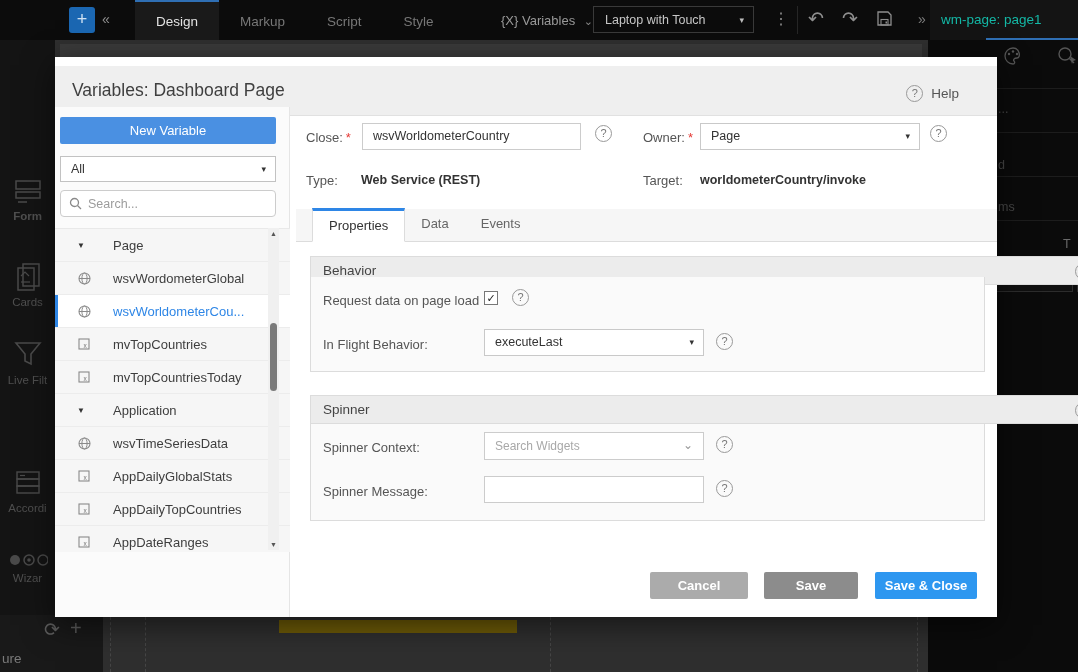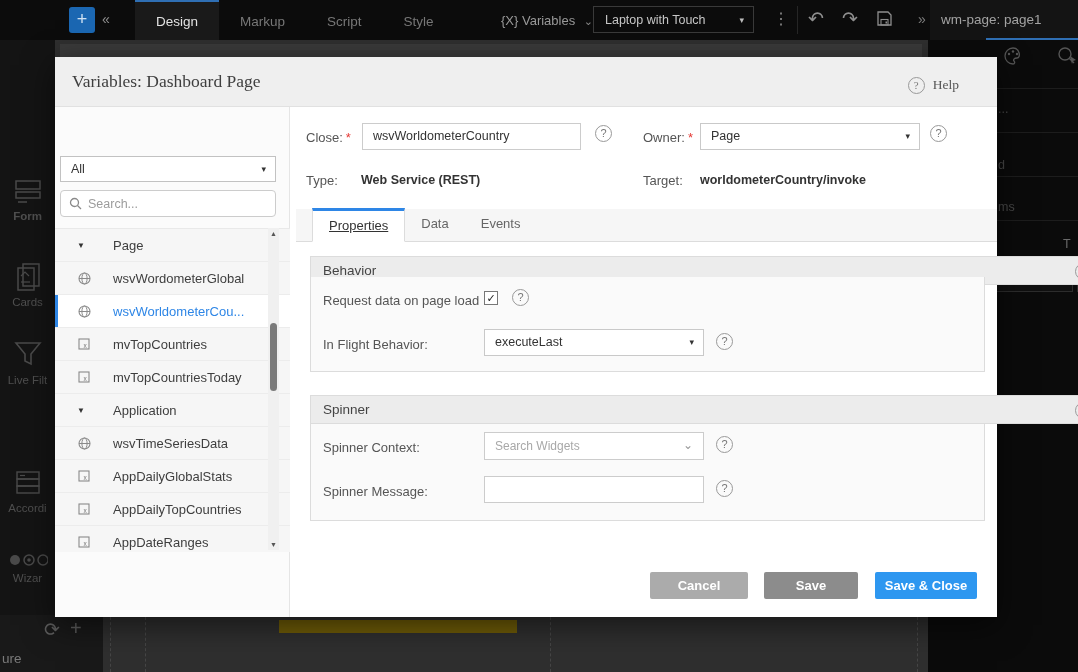--- a/index.html
+++ b/index.html
@@ -18,21 +18,21 @@
   .vars-toggle .chev { font-size:11px; color:#8a8a8a; margin-left:5px; }
   .device-select { position:absolute; left:593px; top:6px; width:161px; height:27px; border:1px solid #3a3a3a;
                    color:#c7c7c7; font-size:12.5px; line-height:26px; padding-left:11px; cursor:pointer; }
   .device-select .arr { position:absolute; right:9px; top:0; font-size:9px; color:#bdbdbd; }
   .kebab-btn { position:absolute; left:773px; top:9px; color:#8a8a8a; font-size:16px; cursor:pointer; }
   .tb-sep { position:absolute; left:797px; top:6px; width:1px; height:28px; background:#262626; }
   .undo-btn, .redo-btn { position:absolute; top:7px; color:#8f8f8f; font-size:19px; cursor:pointer; }
   .undo-btn { left:808px; } .redo-btn { left:842px; }
   .save-icon-btn { position:absolute; left:876px; top:10px; cursor:pointer; }
   .expand-btn { position:absolute; left:918px; top:11px; color:#7d7d7d; font-size:14px; cursor:pointer; }
-  .page-tab { position:absolute; left:930px; top:0; width:148px; height:40px; background:#141414; color:#a3a3a3;
+  .page-tab { position:absolute; left:930px; top:0; width:148px; height:40px; background:#141414; color:#14b8a6;
               font-size:13.5px; line-height:40px; padding-left:11px; cursor:pointer; }
   .page-tab-underline { position:absolute; left:986px; top:38px; width:92px; height:2px; background:var(--tab-indicator-blue,#2f6fb4); }
 
   
   .widget-strip { position:absolute; left:0; top:40px; width:55px; height:575px; background:#141414; overflow:hidden; }
   .w-item { position:absolute; left:0; width:55px; text-align:center; }
   .w-item svg { display:block; margin:0 auto 4px auto; }
   .w-label { font-size:11.5px; color:#4f4f4f; white-space:nowrap; overflow:hidden; display:block; }
   .bottom-left-panel { position:absolute; left:0; top:615px; width:103px; height:57px; background:#191919; }
   .refresh-glyph { position:absolute; left:44px; top:3px; color:#5d5d5d; font-size:19px; cursor:pointer; }
@@ -43,21 +43,21 @@
   .guide { position:absolute; top:577px; height:55px; width:0; border-left:1px dashed #5a5a5a; opacity:.55; }
   .warn-bar { position:absolute; left:224px; top:580px; width:238px; height:13px; background:var(--canvas-warning-bar,#6f5c07); }
   .right-panel { position:absolute; left:928px; top:40px; width:150px; height:632px; background:#0b0b0b; }
   .rp-row { position:absolute; left:0; width:150px; border-top:1px solid #1d1d1d; }
   .rp-frag { color:#474747; font-size:12.5px; position:absolute; }
   .rp-input { position:absolute; border:1px solid #2c2c2c; background:#101010; height:30px; color:#4e4e4e; font-size:12px; line-height:28px; padding-left:8px; }
 
   
   .modal { position:absolute; left:55px; top:57px; width:942px; height:560px; background:#fff; z-index:30;
            box-shadow:0 8px 30px rgba(0,0,0,.55); }
-  .modal-header { position:absolute; left:0; top:0; width:942px; height:50px; background:#efefef; border-bottom:1px solid #e1e1e1;font-family:Liberation Serif, serif; }
+  .modal-header { position:absolute; left:0; top:9px; width:942px; height:50px; background:#efefef; border-bottom:1px solid #e1e1e1; }
   .modal-title { position:absolute; left:17px; top:14px; font-size:17.5px; color:#3f3f3f; }
   .help-link { position:absolute; right:38px; top:18px; cursor:pointer; }
   .help-link .q { position:static; display:inline-block; vertical-align:middle; margin-right:8px; }
   .help-text { font-size:13.5px; color:#555; vertical-align:middle; }
 
   .q { display:inline-block; width:17px; height:17px; border:1px solid #999; border-radius:50%;
        color:#777; font-size:11px; text-align:center; line-height:15px; position:absolute; cursor:pointer; background:#fff0; }
 
   
   .v-sidebar { position:absolute; left:0; top:50px; width:235px; height:510px; background:#fbfbfb; border-right:1px solid #e5e5e5; }
@@ -87,21 +87,21 @@
          line-height:25px; padding-left:10px; }
   .sel { position:absolute; height:27px; border:1px solid #c9c9c9; background:#fff; font-size:12.5px; color:#333;
          line-height:25px; padding-left:10px; cursor:pointer; }
   .sel .arr { position:absolute; right:9px; top:0; font-size:9px; color:#333; }
   .fvalue { position:absolute; font-size:12.5px; color:#333; font-weight:bold; white-space:nowrap; }
 
   .tab-strip { position:absolute; left:241px; top:152px; width:701px; height:33px; background:#f6f6f6;
                border-bottom:1px solid #dcdcdc; display:flex; align-items:flex-end; padding-left:16px; }
   .ptab { height:33px; line-height:31px; padding:0 16px; font-size:13px; color:#666; cursor:pointer; }
   .ptab.active { background:#fff; color:#333; border:1px solid #dcdcdc; border-bottom:1px solid #fff;
-                 border-top:3px solid var(--accent,#2e86e6); height:34px; margin-bottom:-1px; line-height:29px;text-decoration:underline; }
+                 border-top:3px solid var(--accent,#2e86e6); height:34px; margin-bottom:-1px; line-height:29px; }
 
   .section-header { position:absolute; left:255px; width:791px; height:29px; background:#ececec; border:1px solid #dcdcdc;
                     font-size:13.5px; color:#444; line-height:27px; padding-left:12px; }
   .section-body { position:absolute; left:255px; width:675px; background:#fafafa; border:1px solid #dcdcdc; border-top:none; }
   .sec-q { right:8px; top:6px; }
 
   .checkbox { position:absolute; width:14px; height:14px; border:1px solid #777; background:#fff; text-align:center;
               line-height:13px; font-size:11px; color:#222; cursor:pointer; }
 
   .combo { position:absolute; height:28px; border:1px solid #ccc; background:#fff; cursor:pointer; }
@@ -240,20 +240,21 @@
 <div class="modal">
 
   <div class="modal-header">
     <div class="modal-title">Variables: Dashboard Page</div>
     <div class="help-link">
       <span class="q">?</span><span class="help-text">Help</span>
     </div>
   </div>
 
   <div class="v-sidebar">
+    <div class="new-var-btn">New Variable</div>
     <div class="filter-select">
       <span>All</span>
       <span class="arr">▾</span>
     </div>
     <div class="search-box">
       <svg width="13" height="13" viewBox="0 0 13 13">
           <circle cx="5.5" cy="5.5" r="4" fill="none" stroke="#8a8a8a" stroke-width="1.3"></circle>
           <line x1="8.5" y1="8.5" x2="12" y2="12" stroke="#8a8a8a" stroke-width="1.3"></line>
         </svg>
       <span class="search-ph">Search...</span>

